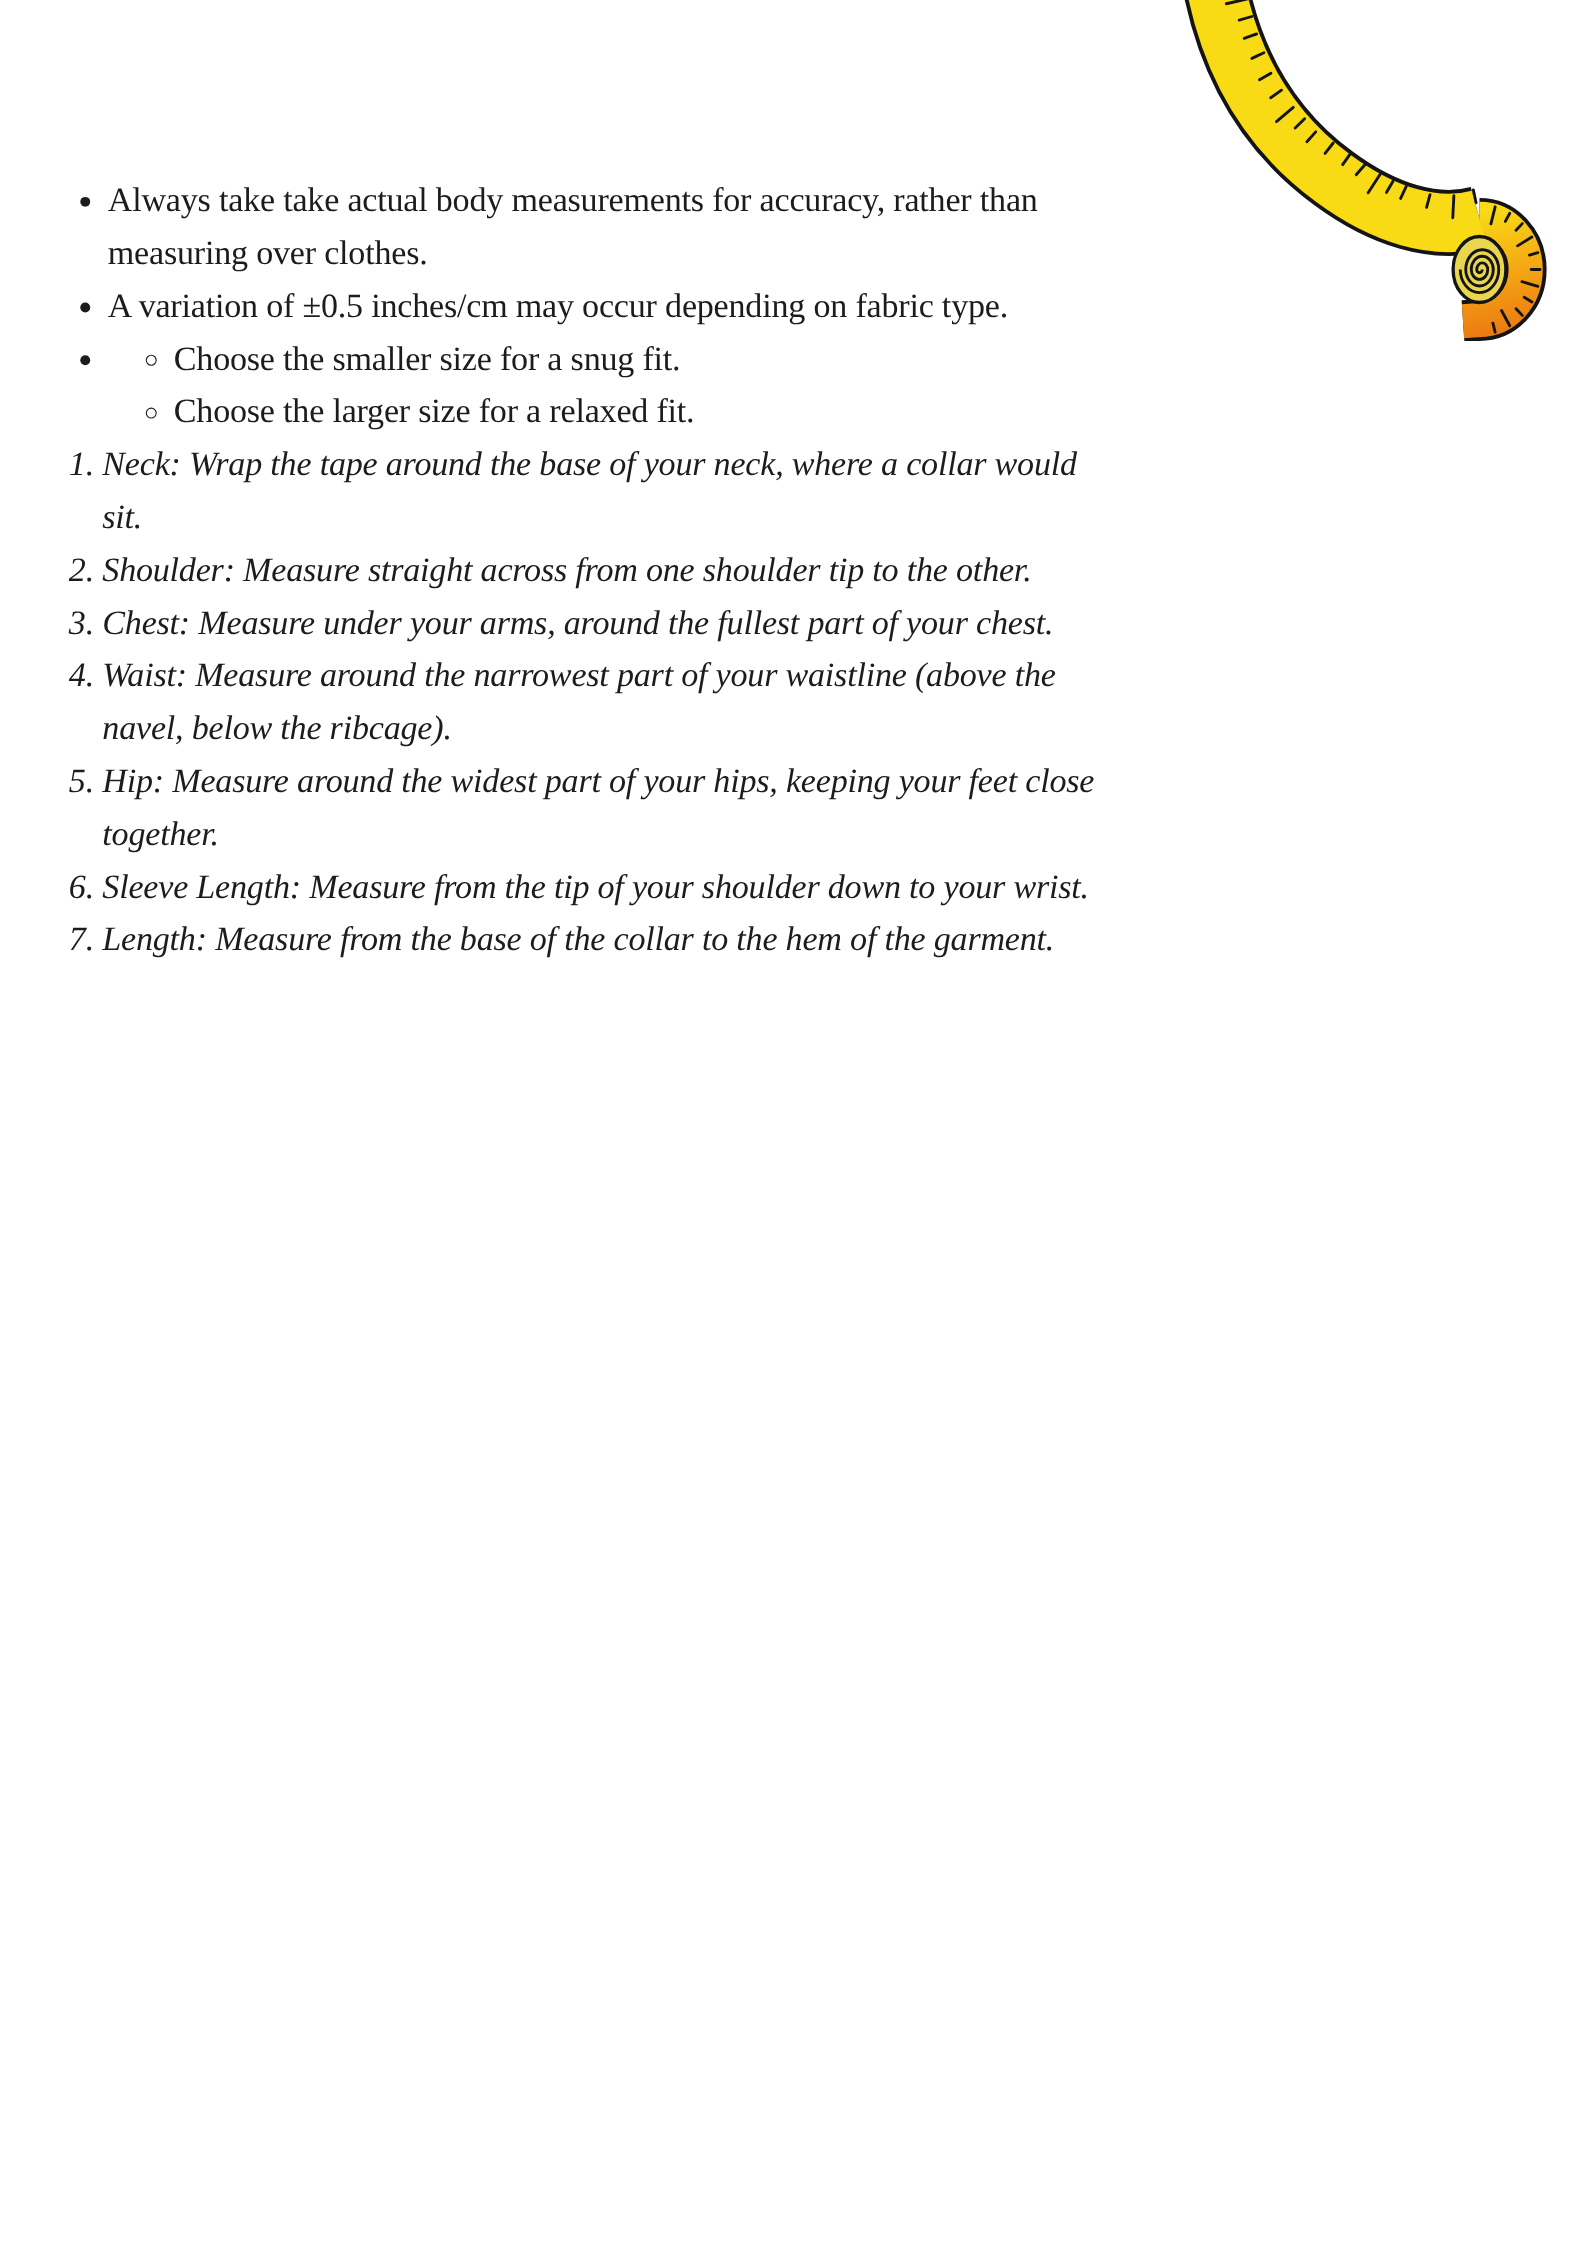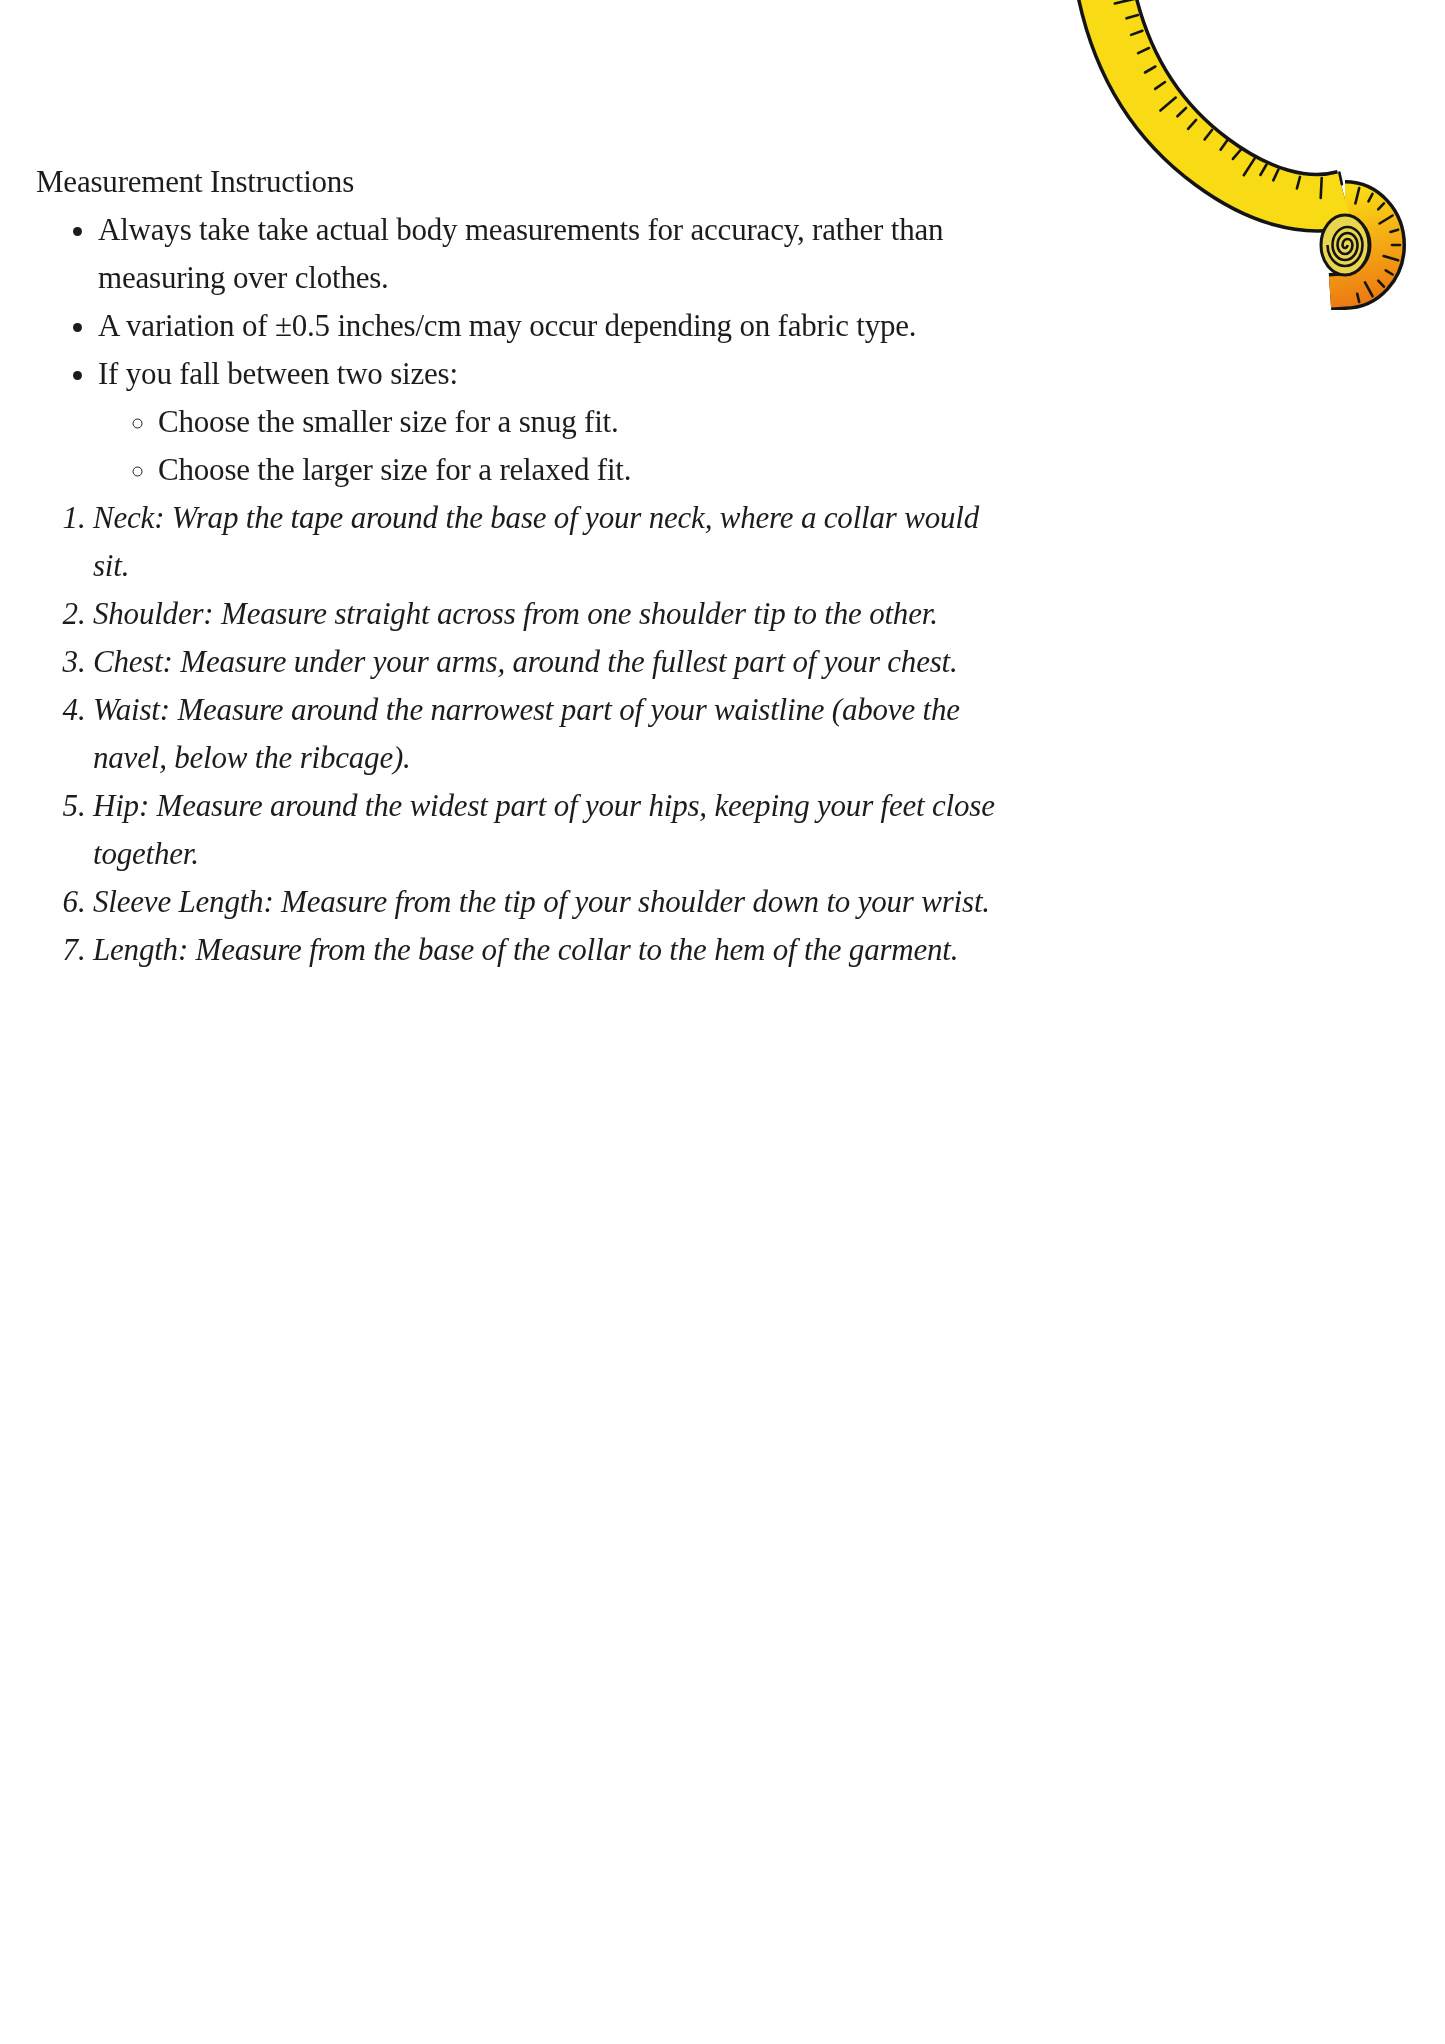--- a/index.html
+++ b/index.html
@@ -131,31 +131,29 @@
                a 7.5 9 0 0 1 -15 0
                a 10 12 0 0 1 20 0
                a 12.5 15 0 0 1 -25 0
                a 15 18 0 0 1 30 0
                a 17.5 21 0 0 1 -35 0" fill="none" stroke="#141414" stroke-width="2.6"></path>
     </g>
   </svg>
 
   <div class="content">
 
-    <h1>Measurement Instructions</h1>
 
     <ul class="intro">
       <li>
         <span>Always take take actual body measurements for accuracy, rather than measuring over clothes.</span>
       </li>
       <li>
         <span>A variation of ±0.5 inches/cm may occur depending on fabric type.</span>
       </li>
       <li>
-        <span>If you fall between two sizes:</span>
         <ul class="subs">
           <li>
             <span>Choose the smaller size for a snug fit.</span>
           </li>
           <li>
             <span>Choose the larger size for a relaxed fit.</span>
           </li>
         </ul>
       </li>
     </ul>

